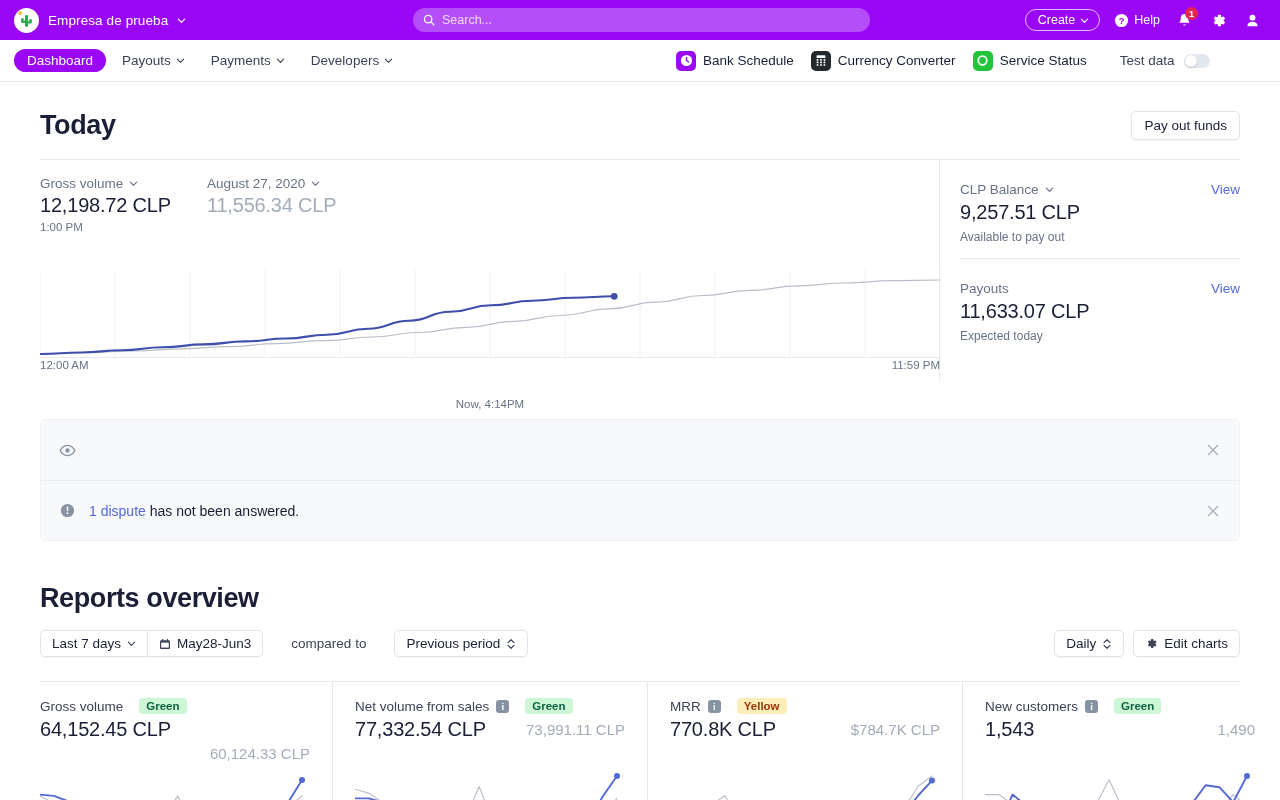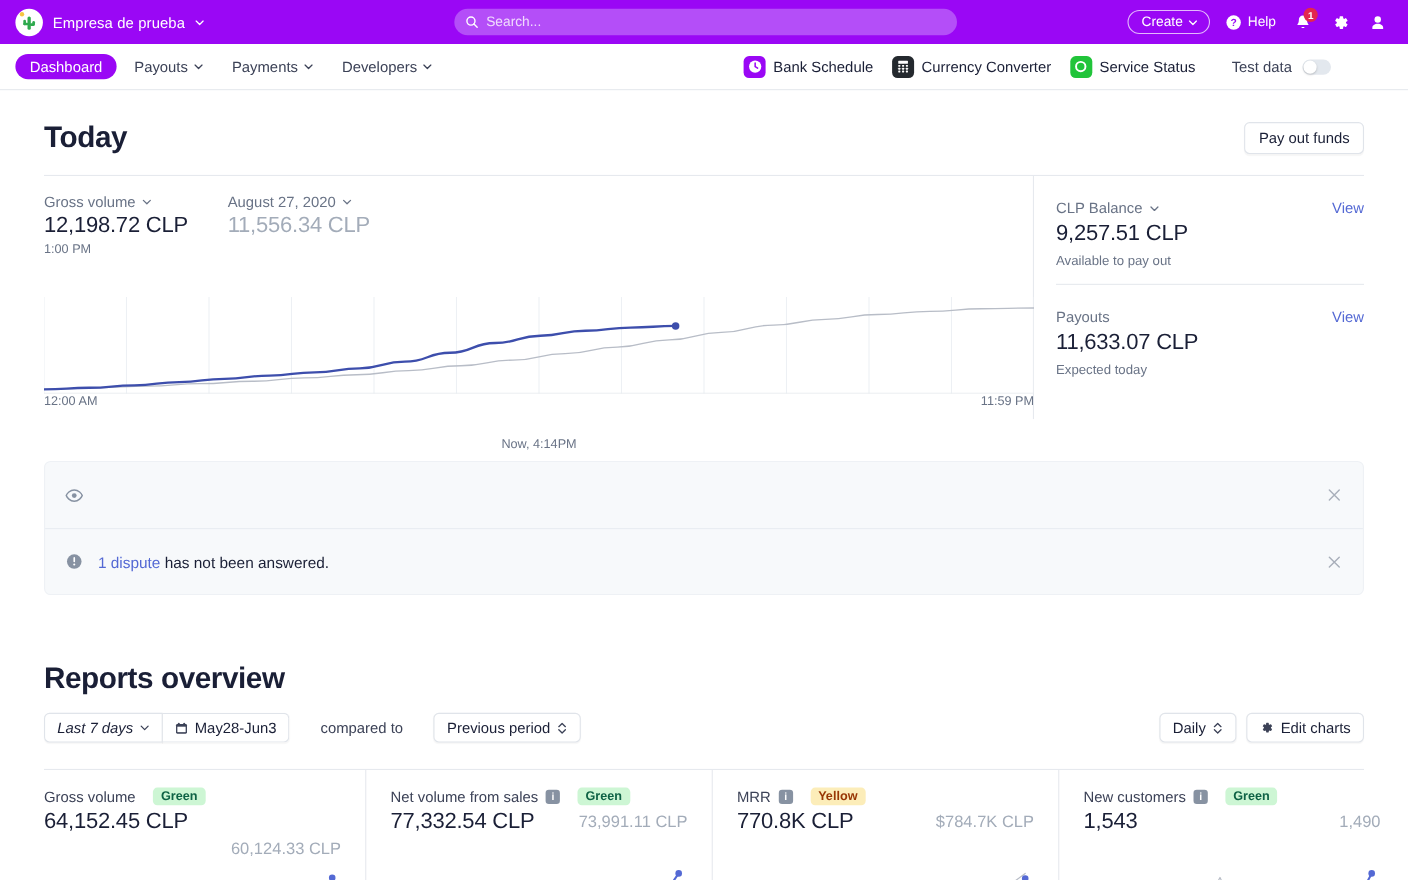--- a/index.html
+++ b/index.html
@@ -243,36 +243,36 @@
   }
   .close-x {
     margin-left: auto; width: 16px; height: 16px;
     cursor: pointer; opacity: .55;
   }
 
   
   .reports-title {
     font-size: 27px; font-weight: 700;
     letter-spacing: -.4px;
-    margin-top: 60px; margin-bottom: 16px;
+    margin-top: 42px; margin-bottom: 16px;
   }
   .reports-controls { display: flex; align-items: center; }
   .ctrl-group { display: flex; align-items: center; }
   .ctrl {
     background: #ffffff;
     border: 1px solid #e0e4ea;
     font-size: 13.5px; color: #1a1f36;
     padding: 5px 11px;
     display: flex; align-items: center; gap: 6px;
     cursor: pointer;
     box-shadow: 0 1px 1px rgba(0,0,0,.035);
     font-family: "Liberation Sans", sans-serif;
     white-space: nowrap;
   }
-  .ctrl.left  { border-radius: 5px 0 0 5px; font-style: italic; }
+  .ctrl.left  { border-radius: 5px 0 0 5px; }
   .ctrl.right { border-radius: 0 5px 5px 0; border-left: none; }
   .ctrl.solo  { border-radius: 5px; }
   .ctrl-text { font-size: 13.5px; color: #3c4257; margin: 0 28px; }
   .controls-right { margin-left: auto; display: flex; align-items: center; gap: 9px; }
 
   
   .cards {
     display: flex;
     margin-top: 24px;
     border-top: 1px solid #e6e9ee;

